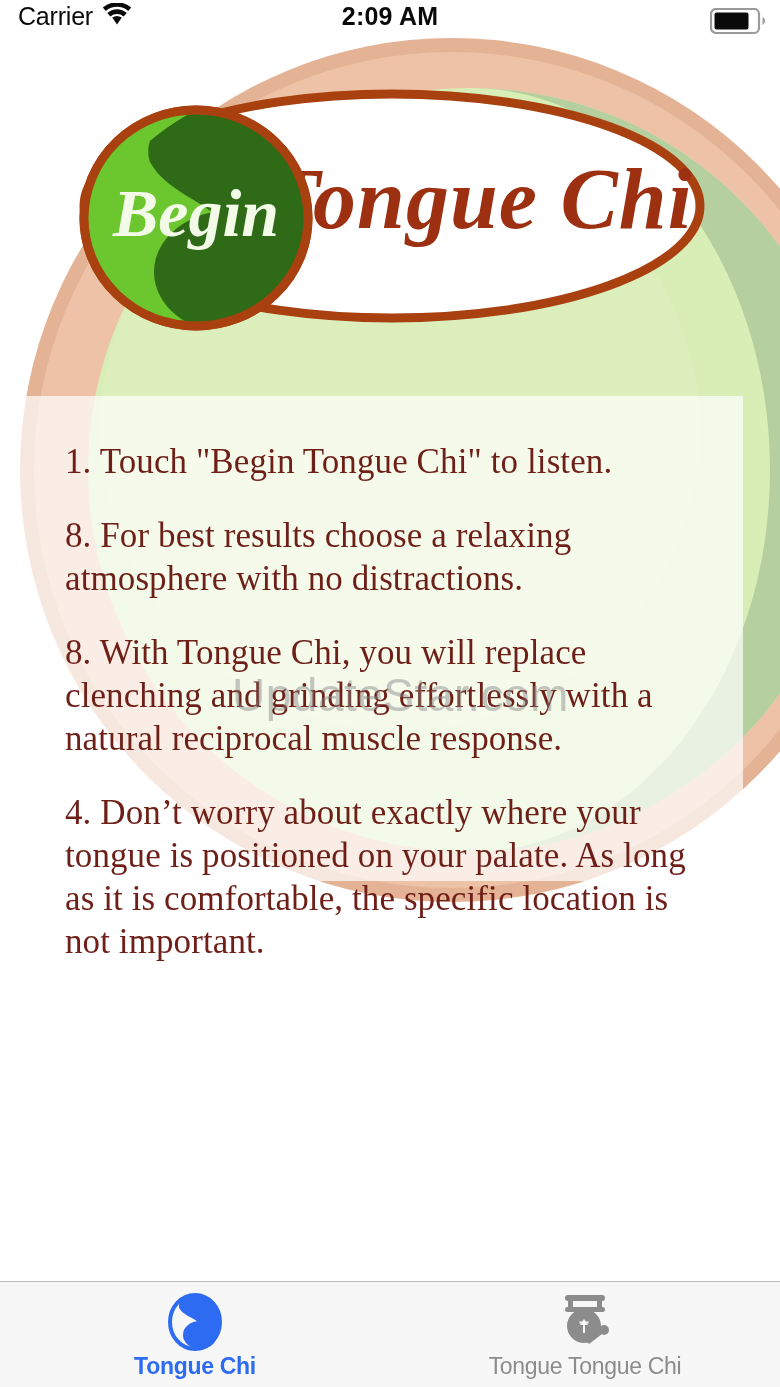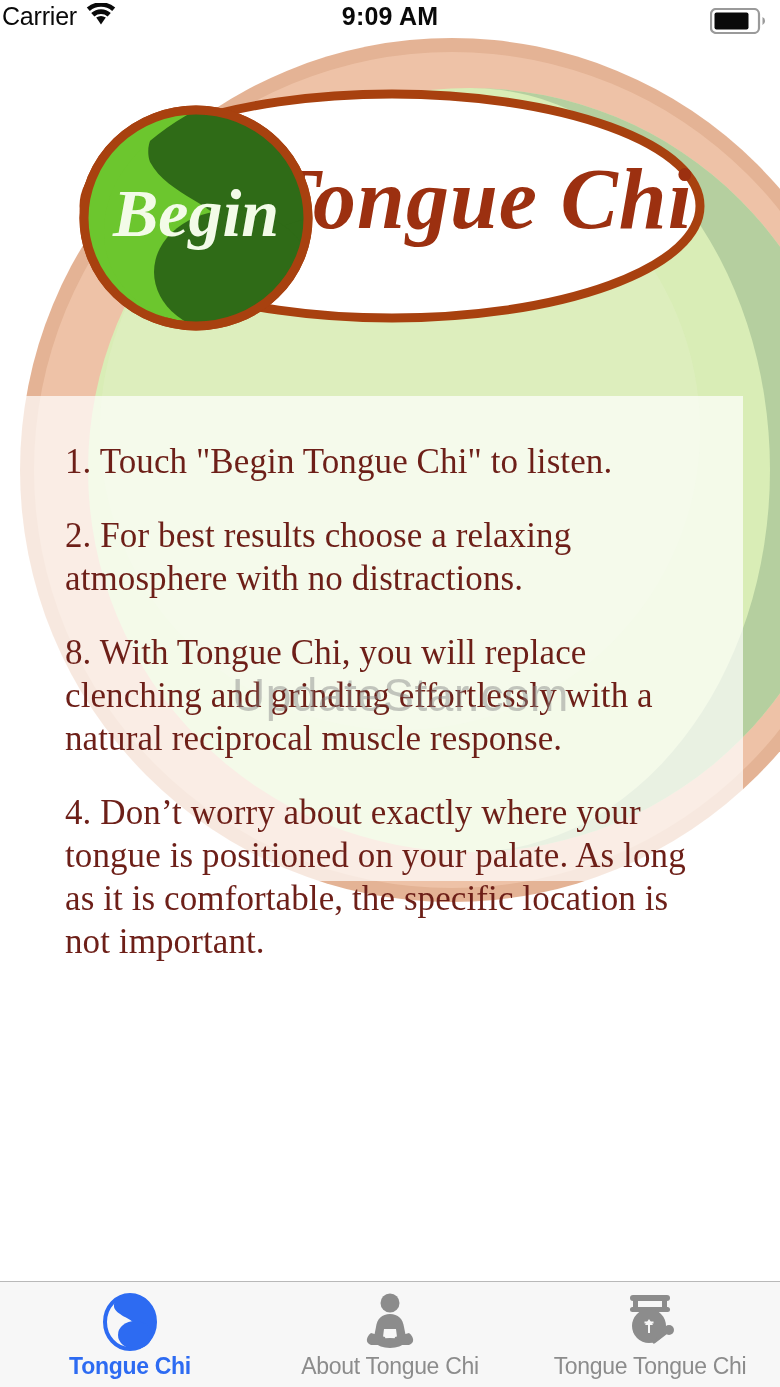--- a/index.html
+++ b/index.html
@@ -29,21 +29,21 @@
     left: 0; top: 0;
     width: 780px;
     height: 40px;
     z-index: 60;
     display: flex;
     align-items: center;
     pointer-events: none;
   }
   .sb-left {
     position: absolute;
-    left: 2px; top: 2px;
+    left: 18px; top: 2px;
     display: flex;
     align-items: center;
     gap: 9px;
   }
   .sb-carrier {
     font-family: "Liberation Sans", sans-serif;
     font-size: 25px;
     font-weight: 400;
     color: #0a0a0a;
     letter-spacing: -0.2px;
@@ -230,37 +230,37 @@
       </g>
 
       <text x="196" y="236" text-anchor="middle" font-family="'Liberation Serif','DejaVu Serif',serif" font-size="68" font-weight="700" font-style="italic" fill="#f3fbe8">Begin</text>
     </svg>
   </div>
 
   <div id="watermark">UpdateStar.com</div>
 
   <div id="instructions">
     <p class="step">1. Touch "Begin Tongue Chi" to listen.</p>
-    <p class="step">2. For best results choose a relaxing atmosphere with no distractions.</p>
+    <p class="step">8. For best results choose a relaxing atmosphere with no distractions.</p>
     <p class="step">8.  With Tongue Chi, you will replace clenching and grinding effortlessly with a natural reciprocal muscle response.</p>
     <p class="step">4. Don’t worry about exactly where your tongue is positioned on your palate.  As long as it is comfortable, the specific location is not important.</p>
   </div>
 
   <div id="status-bar">
     <div class="sb-left">
       <span class="sb-carrier">Carrier</span>
       <span>
         <svg width="30" height="23" viewBox="0 0 30 23" xmlns="http://www.w3.org/2000/svg">
           <path d="M15 21.5 L10.2 14.6 A8.6 8.6 0 0 1 19.8 14.6 Z" fill="#0a0a0a"></path>
           <path d="M5.2 10.0 A14.6 14.6 0 0 1 24.8 10.0 L21.6 13.4 A10.4 10.4 0 0 0 8.4 13.4 Z" fill="#0a0a0a"></path>
           <path d="M0.8 4.6 A21.6 21.6 0 0 1 29.2 4.6 L26.2 7.9 A17.4 17.4 0 0 0 3.8 7.9 Z" fill="#0a0a0a"></path>
         </svg>
       </span>
     </div>
-    <div class="sb-center">9:09 AM</div>
+    <div class="sb-center">2:09 AM</div>
     <div class="sb-right">
       <svg width="56" height="26" viewBox="0 0 56 26" xmlns="http://www.w3.org/2000/svg">
         <rect x="1" y="1" width="48" height="24" rx="5" ry="5" fill="none" stroke="#9a9a9a" stroke-width="2.2"></rect>
         <rect x="4.5" y="4.5" width="34" height="17" rx="2" ry="2" fill="#0a0a0a"></rect>
         <path d="M52.5 9 L52.5 17 A4.4 4.4 0 0 0 52.5 9 Z" fill="#9a9a9a"></path>
       </svg>
     </div>
   </div>
 
   <div id="tab-bar">
@@ -274,41 +274,20 @@
                    C 53 44 41.8 56 28 56
                    C 36 47 39 39 34 32
                    C 29 25 14 22 12 14
                    C 11 7 18 2 28 2 Z" fill="#2d6bf2"></path>
           <ellipse cx="33" cy="42" rx="17" ry="14" fill="#2d6bf2"></ellipse>
         </svg>
       </span>
       <span class="tab-label">Tongue Chi</span>
     </div>
 
-    <div class="tab-item inactive">
-      <span class="tab-icon">
-        <svg width="62" height="58" viewBox="0 0 62 58" xmlns="http://www.w3.org/2000/svg">
-          <circle cx="31" cy="10" r="9.5" fill="#8c8c8c"></circle>
-          <path d="M31 21
-                   C 39 21 44 26 45 34
-                   L 47 44
-                   L 38 44
-                   L 37 36
-                   L 25 36
-                   L 24 44
-                   L 15 44
-                   L 17 34
-                   C 18 26 23 21 31 21 Z" fill="#8c8c8c"></path>
-          <path d="M12 40 C 7 44 6 50 12 52 L 28 52 L 26 44 Z" fill="#8c8c8c"></path>
-          <path d="M50 40 C 55 44 56 50 50 52 L 34 52 L 36 44 Z" fill="#8c8c8c"></path>
-          <ellipse cx="31" cy="50" rx="13" ry="5" fill="#8c8c8c"></ellipse>
-        </svg>
-      </span>
-      <span class="tab-label">About Tongue Chi</span>
-    </div>
 
     <div class="tab-item inactive">
       <span class="tab-icon">
         <svg width="60" height="60" viewBox="0 0 60 60" xmlns="http://www.w3.org/2000/svg">
           <rect x="10" y="3" width="40" height="6" rx="3" fill="#8c8c8c"></rect>
           <rect x="13" y="9" width="5" height="9" fill="#8c8c8c"></rect>
           <rect x="42" y="9" width="5" height="9" fill="#8c8c8c"></rect>
           <rect x="10" y="15" width="40" height="5" rx="2.5" fill="#8c8c8c"></rect>
           <circle cx="29" cy="34" r="17" fill="#8c8c8c"></circle>
           <path d="M29 27 L25 33 L28 33 L28 41 L30 41 L30 33 L33 33 Z" fill="#f7f7f7"></path>

